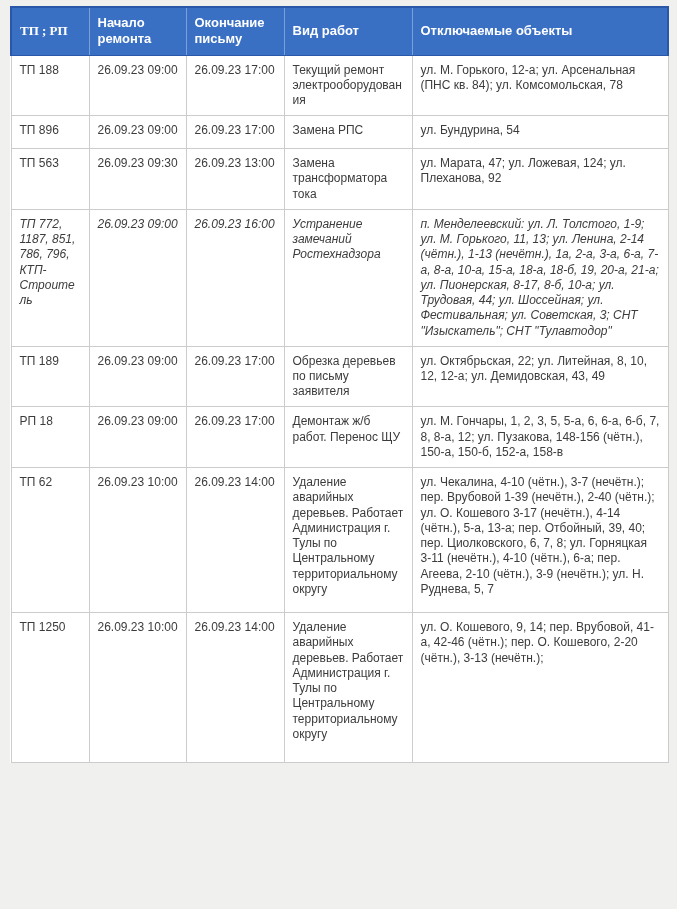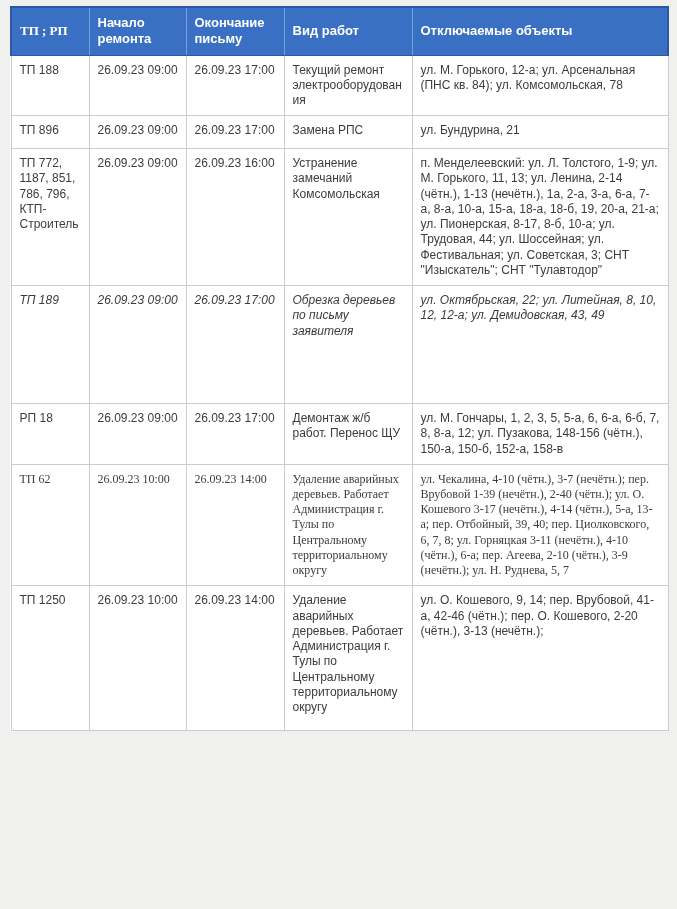--- a/index.html
+++ b/index.html
@@ -73,21 +73,21 @@
   }
   tbody td[data-name="cell-start"],
   tbody td[data-name="cell-end"] { white-space: nowrap; }
 
   
   tbody tr:nth-child(1) { height: 57px; }
   tbody tr:nth-child(2) { height: 33px; margin-top: 12px; }
   tbody tr:nth-child(3) { height: 52px; }
   tbody tr:nth-child(4) { height: 118px; font-style: italic; }
   tbody tr:nth-child(5) { height: 55px; padding-left: 28px; }
-  tbody tr:nth-child(6) { height: 55px; font-family: Liberation Serif, serif; }
+  tbody tr:nth-child(6) { height: 55px; }
   tbody tr:nth-child(7) { height: 145px; }
   tbody tr:nth-child(8) { height: 150px; }
   tbody tr:nth-child(9) { height: 140px; }
 </style>
 </head>
 <body>
 
 <div class="page" data-name="page">
 
   <table class="outage-table" data-name="outage-table">
@@ -113,27 +113,34 @@
           <td data-name="cell-start">26.09.23 09:00</td>
           <td data-name="cell-end">26.09.23 17:00</td>
           <td data-name="cell-work">Текущий ремонт электрооборудования</td>
           <td data-name="cell-objects">ул. М. Горького, 12-а; ул. Арсенальная (ПНС кв. 84); ул. Комсомольская, 78</td>
         </tr>
         <tr data-name="table-row">
           <td data-name="cell-tp">ТП 896</td>
           <td data-name="cell-start">26.09.23 09:00</td>
           <td data-name="cell-end">26.09.23 17:00</td>
           <td data-name="cell-work">Замена РПС</td>
-          <td data-name="cell-objects">ул. Бундурина, 21</td>
+          <td data-name="cell-objects">ул. Бундурина, 54</td>
+        </tr>
+        <tr data-name="table-row">
+          <td data-name="cell-tp">ТП 563</td>
+          <td data-name="cell-start">26.09.23 09:30</td>
+          <td data-name="cell-end">26.09.23 13:00</td>
+          <td data-name="cell-work">Замена трансформатора тока</td>
+          <td data-name="cell-objects">ул. Марата, 47; ул. Ложевая, 124; ул. Плеханова, 92</td>
         </tr>
         <tr data-name="table-row">
           <td data-name="cell-tp">ТП 772, 1187, 851, 786, 796, КТП-Строитель</td>
           <td data-name="cell-start">26.09.23 09:00</td>
           <td data-name="cell-end">26.09.23 16:00</td>
-          <td data-name="cell-work">Устранение замечаний Комсомольская</td>
+          <td data-name="cell-work">Устранение замечаний Ростехнадзора</td>
           <td data-name="cell-objects">п. Менделеевский: ул. Л. Толстого, 1-9; ул. М. Горького, 11, 13; ул. Ленина, 2-14 (чётн.), 1-13 (нечётн.), 1а, 2-а, 3-а, 6-а, 7-а, 8-а, 10-а, 15-а, 18-а, 18-б, 19, 20-а, 21-а; ул. Пионерская, 8-17, 8-б, 10-а; ул. Трудовая, 44; ул. Шоссейная; ул. Фестивальная; ул. Советская, 3; СНТ "Изыскатель"; СНТ "Тулавтодор"</td>
         </tr>
         <tr data-name="table-row">
           <td data-name="cell-tp">ТП 189</td>
           <td data-name="cell-start">26.09.23 09:00</td>
           <td data-name="cell-end">26.09.23 17:00</td>
           <td data-name="cell-work">Обрезка деревьев по письму заявителя</td>
           <td data-name="cell-objects">ул. Октябрьская, 22; ул. Литейная, 8, 10, 12, 12-а; ул. Демидовская, 43, 49</td>
         </tr>
         <tr data-name="table-row">

